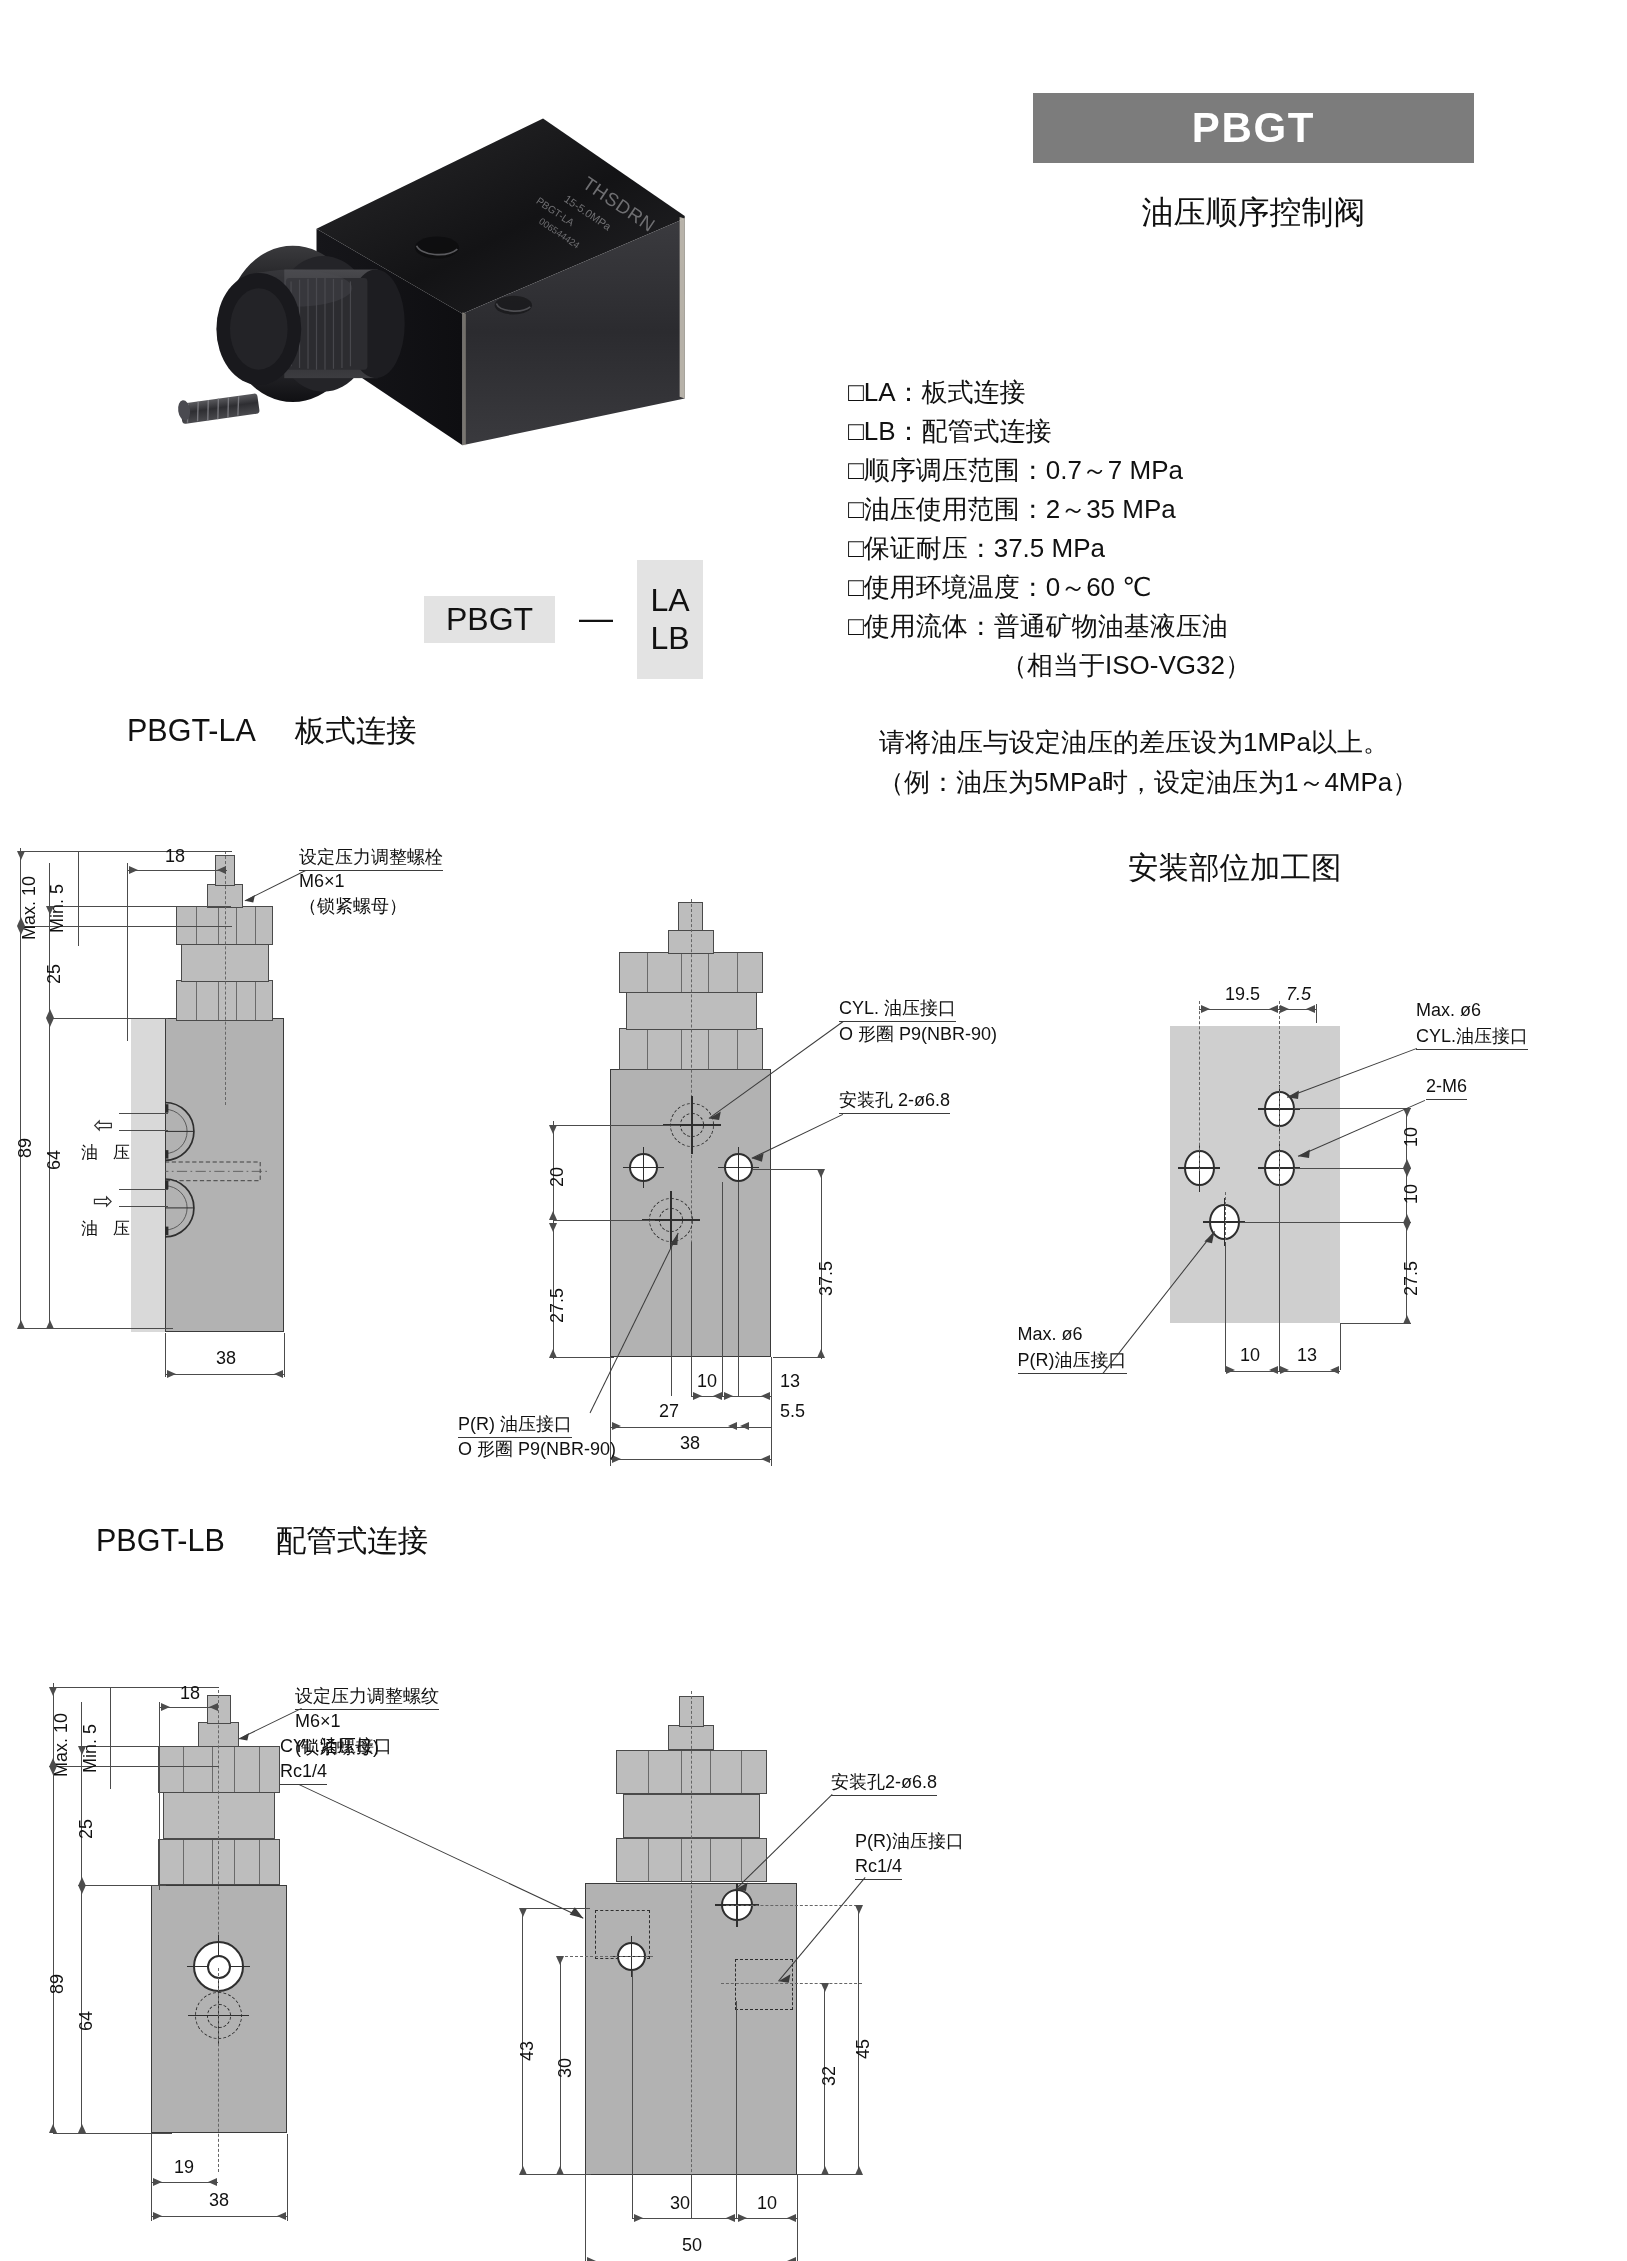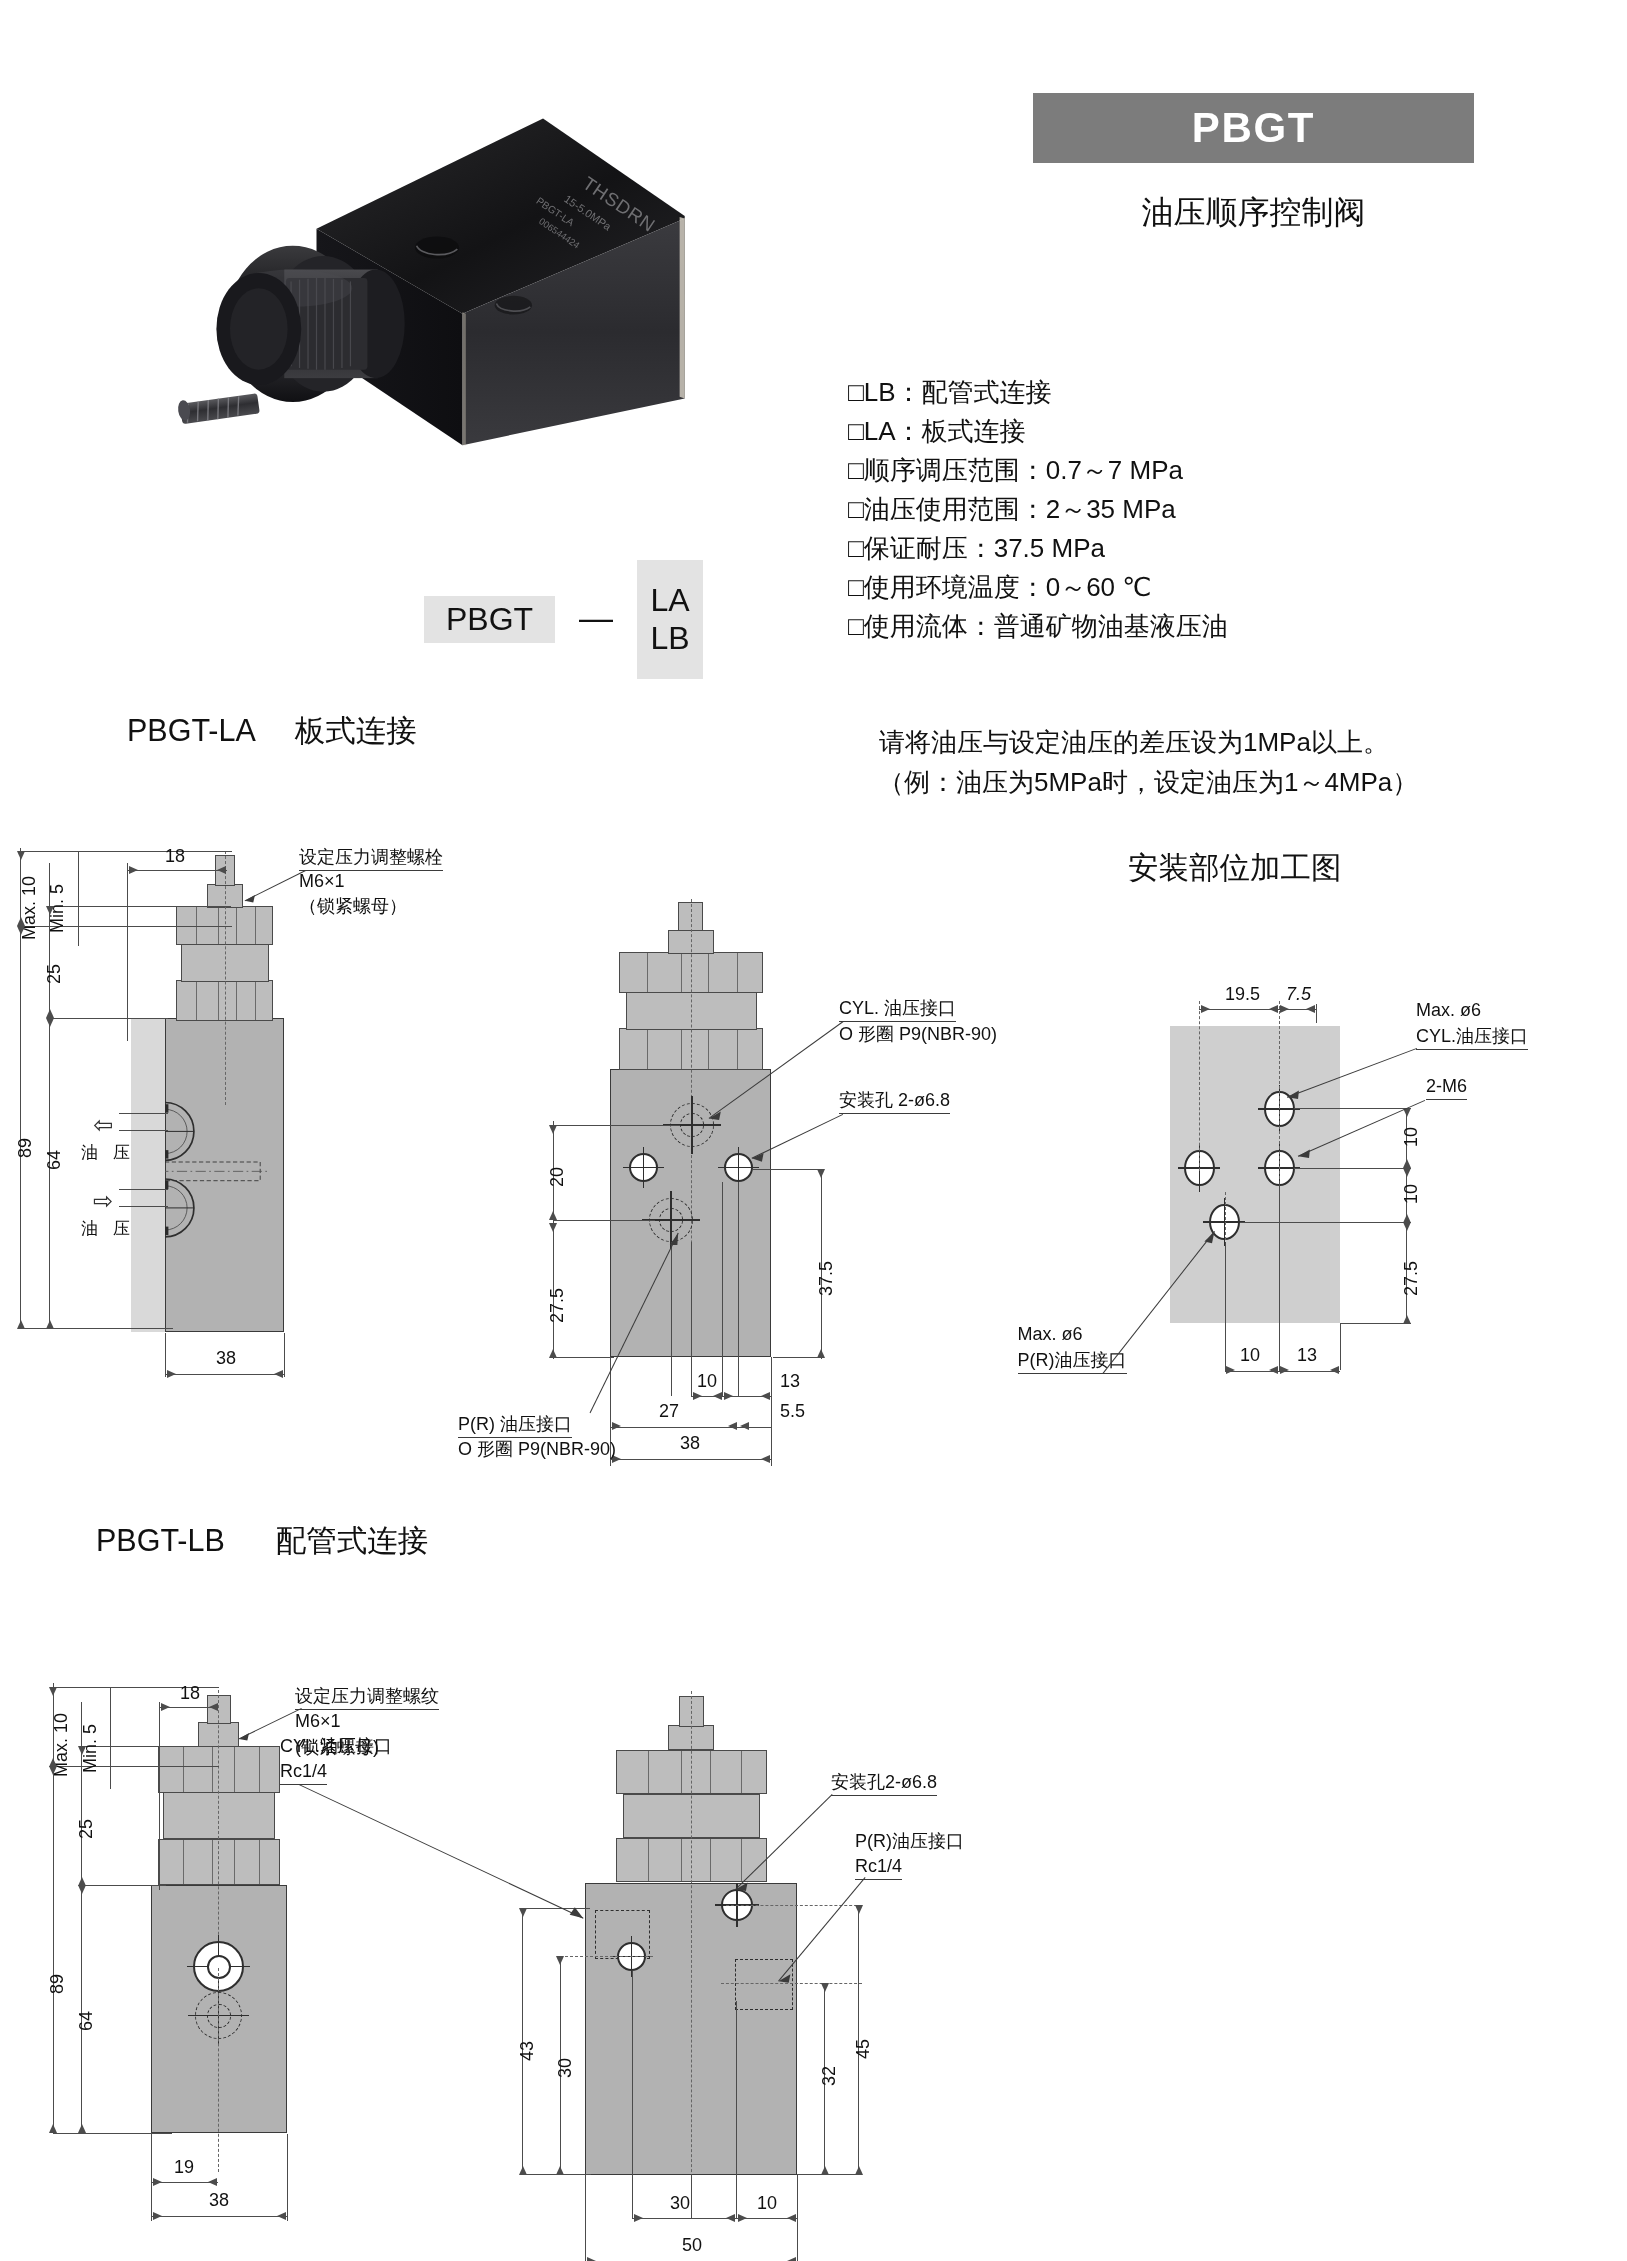--- a/index.html
+++ b/index.html
@@ -161,27 +161,28 @@
     <ellipse cx="32" cy="414" rx="7" ry="12" fill="#4a4a50" transform="rotate(-8 32 414)"></ellipse>
   </svg>
 </div>
 
 <div id="title-bar" class="abs nosel">
   <span>PBGT</span>
 </div>
 <div id="subtitle" class="abs nosel">油压顺序控制阀</div>
 
 <div id="spec-list" class="abs nosel">
+  <div class="li">□LA：板式连接</div>
   <div class="li">□LB：配管式连接</div>
-  <div class="li">□LA：板式连接</div>
   <div class="li">□顺序调压范围：0.7～7 MPa</div>
   <div class="li">□油压使用范围：2～35 MPa</div>
   <div class="li">□保证耐压：37.5 MPa</div>
   <div class="li">□使用环境温度：0～60 ℃</div>
   <div class="li">□使用流体：普通矿物油基液压油</div>
+  <div class="li ind">（相当于ISO-VG32）</div>
 </div>
 <div id="spec-note1" class="abs nosel">请将油压与设定油压的差压设为1MPa以上。</div>
 <div id="spec-note2" class="abs nosel">（例：油压为5MPa时，设定油压为1～4MPa）</div>
 
 <div id="model-code" class="abs nosel">
   <div class="mc-box" id="mc-base">PBGT</div>
   <div id="mc-dash">—</div>
   <div class="mc-box" id="mc-opts">
     <div>LA</div>
     <div>LB</div>

